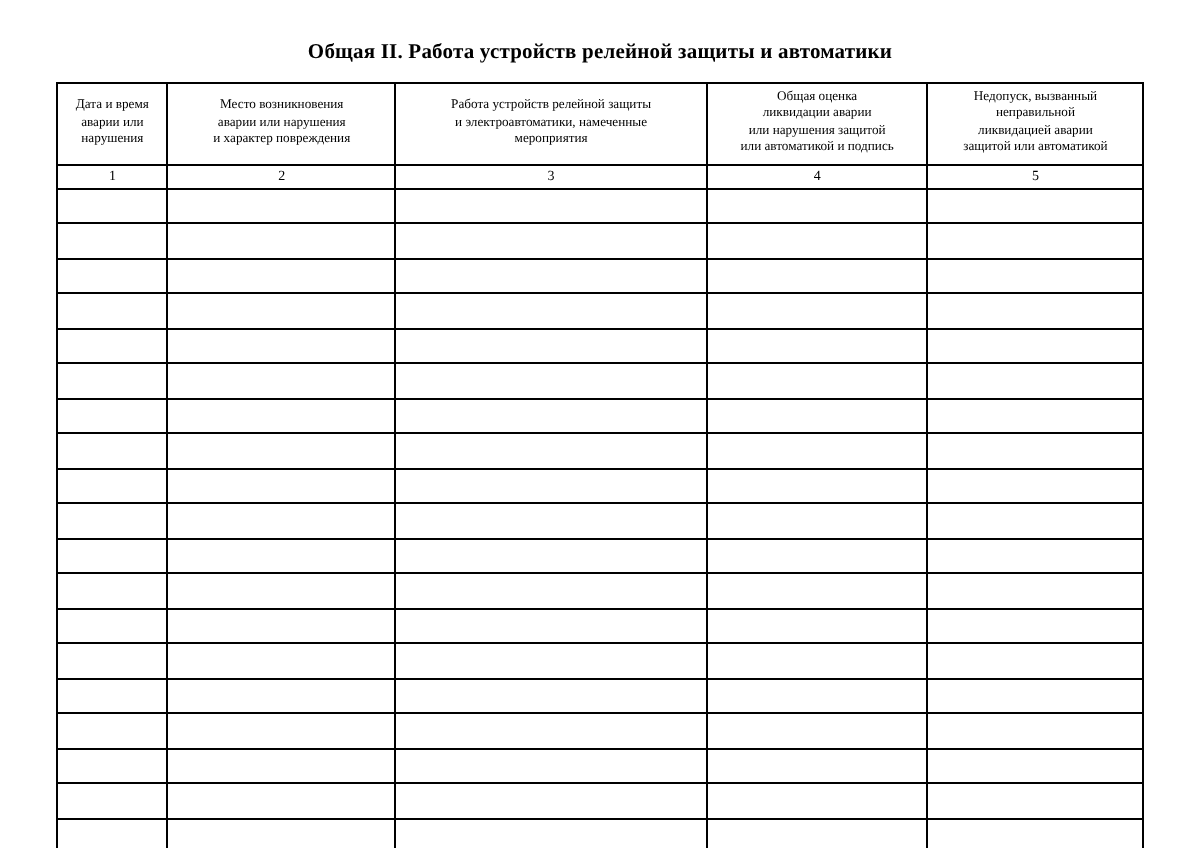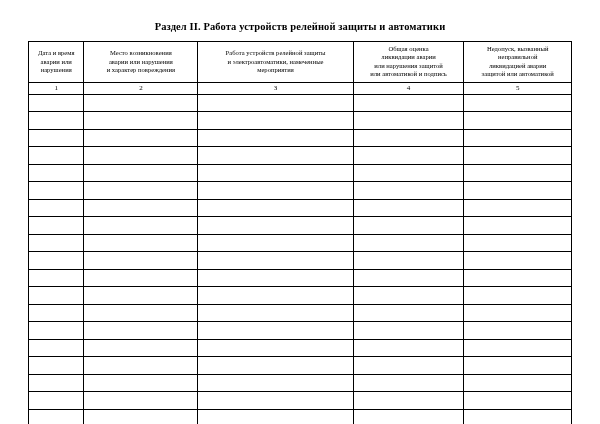--- a/index.html
+++ b/index.html
@@ -68,21 +68,21 @@
   col.c3 { width: 28.6%; }
   col.c4 { width: 20.4%; }
   col.c5 { width: 19.8%; }
   .hdr-line { display: block; }
 </style>
 </head>
 <body>
 
 <div class="page">
 
-  <h1 class="doc-title">Раздел II. Работа устройств релейной защиты и автоматики</h1>
+  <h1 class="doc-title">Общая II. Работа устройств релейной защиты и автоматики</h1>
 
   <div class="table-wrap">
     <table class="reg">
       <colgroup>
         <col class="c1">
           <col class="c2">
           <col class="c3">
           <col class="c4">
           <col class="c5">
       </colgroup>

